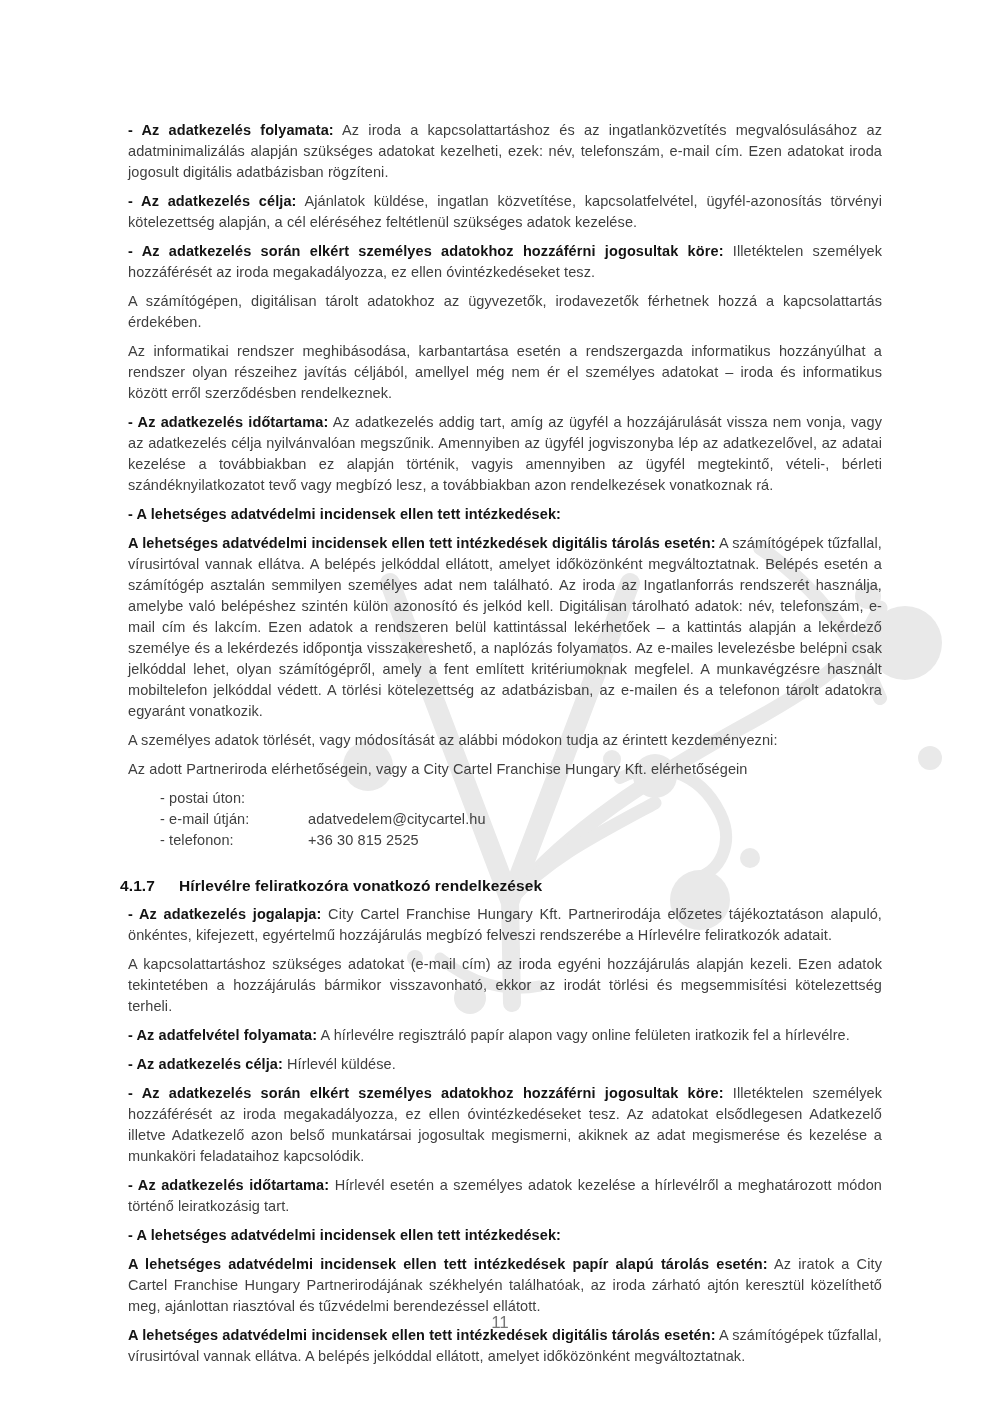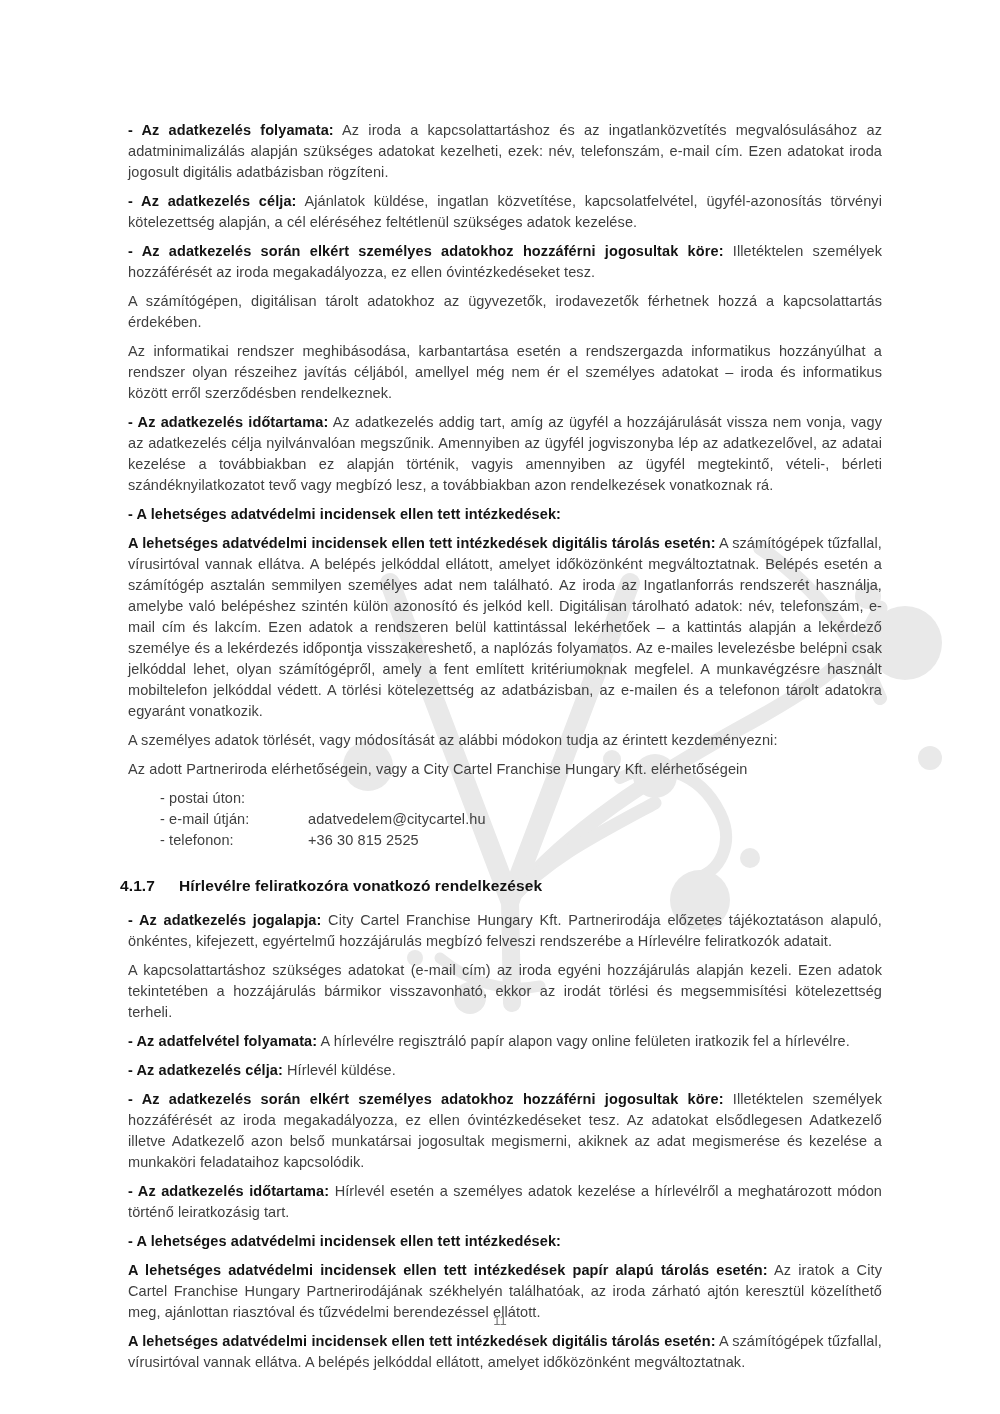--- a/index.html
+++ b/index.html
@@ -49,36 +49,36 @@
   }
   .contact-label {
     flex: 0 0 148px;
     margin-left: 40px;
   }
   .contact-value {
     flex: 1;
   }
   .section-heading {
     display: flex;
-    margin: 24px 0 14px 0;
+    margin: 24px 0 8px 0;
     font-size: 15.5px;
     font-weight: 800;
     color: #121212;
     text-align: left;
   }
   .section-heading .h-number {
     margin-right: 24px;
   }
   .page-number {
     position: absolute;
     top: 1313px;
     left: 0;
     width: 100%;
     text-align: center;
-    font-size: 13px;
+    font-size: 17px;
     color: #767676;
     z-index: 1;
   }
 </style>
 </head>
 <body>
 
 <div class="page">
 
   <svg class="watermark" viewBox="0 0 645 505" aria-hidden="true">

